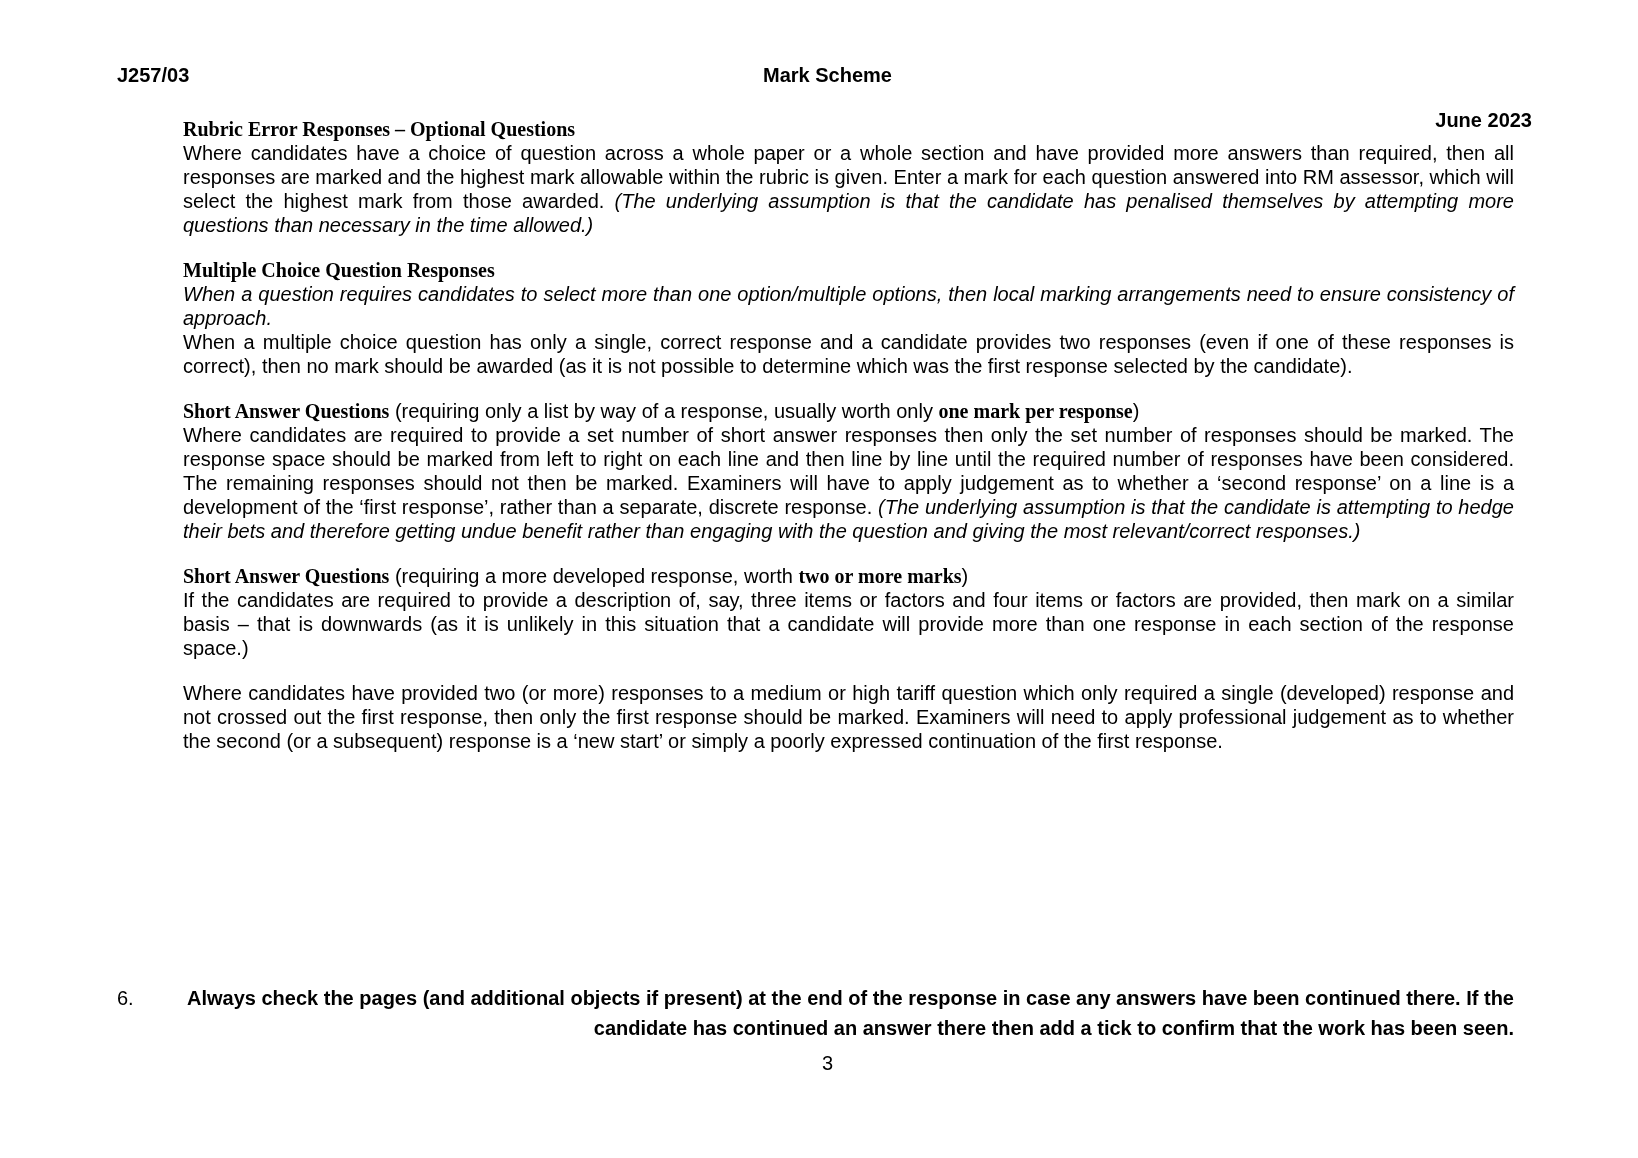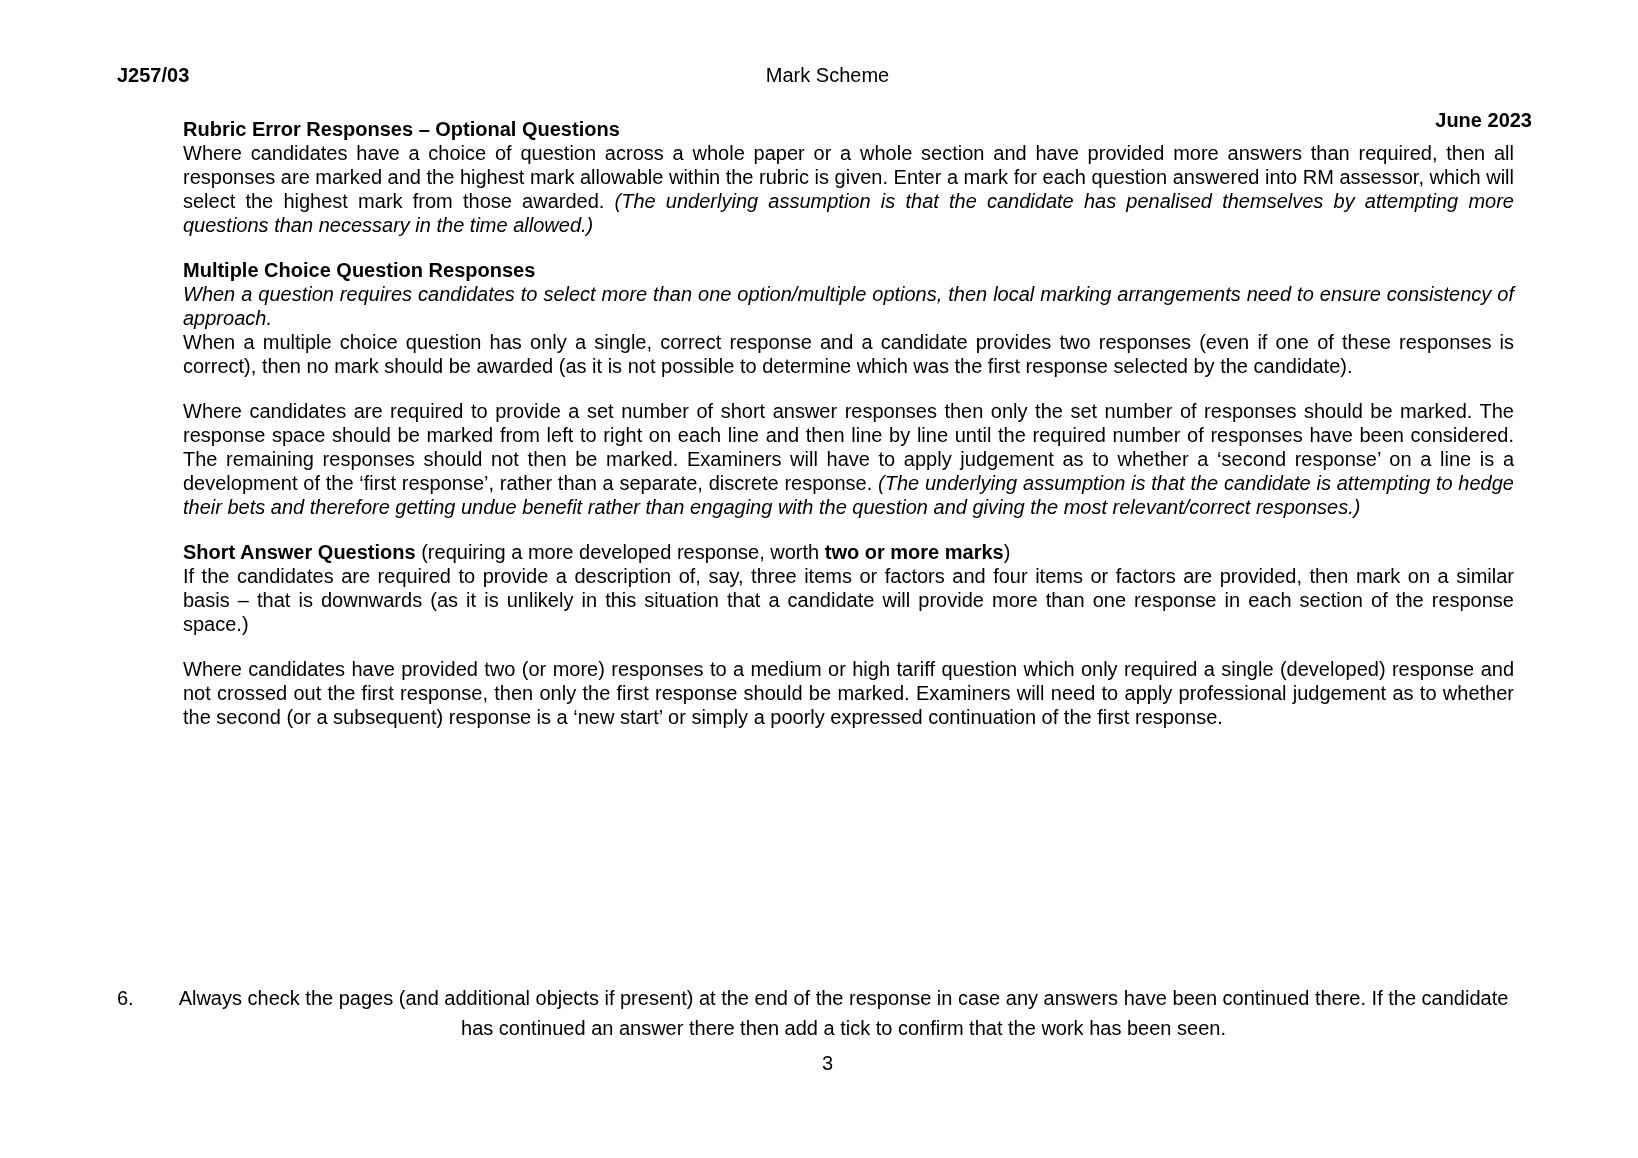--- a/index.html
+++ b/index.html
@@ -9,36 +9,36 @@
     height: 1158px;
     background: #ffffff;
     color: #000000;
     font-family: "Liberation Sans", sans-serif;
     font-size: 20px;
     line-height: 24px;
     overflow: hidden;
     margin: 0 auto;
     padding-left: 17px;
   }
-  .b { font-weight: bold; }
+  .b { font-weight: bold; font-family: Liberation Serif, serif; }
   .i { font-style: italic; }
 
   .header-bar { position: absolute; top: 63px; left: 0; width: 100%; height: 24px; }
   .header-left   { position: absolute; left: 117px; font-weight: bold; }
-  .header-center { position: absolute; left: 50%; transform: translateX(-50%); font-weight: normal; text-align: center; }
+  .header-center { position: absolute; left: 50%; transform: translateX(-50%); font-weight: bold; text-align: center; }
   .header-right  { position: absolute; right: 123px; font-weight: bold; margin-top: 45px; }
 
   .content { position: absolute; left: 183px; top: 117px; width: 1331px; }
   .sec { margin: 0 0 21px 0; }
   .heading { margin: 0; }
   .para { margin: 0; text-align: justify; text-justify: inter-word; }
 
   .numbered-item { position: absolute; left: 117px; top: 983px; width: 1397px; line-height: 30px; }
   .numbered-item .num { position: absolute; left: 0; top: 0; }
-  .numbered-item .txt { margin-left: 56px; text-align: center; }
+  .numbered-item .txt { margin-left: 56px; text-align: right; font-weight: bold; }
 
   .page-number { position: absolute; top: 1051px; left: 0; width: 100%; text-align: center; }
 </style>
 </head>
 <body>
 
 <div class="page">
 
   <div class="header-bar">
     <span class="header-left">J257/03</span>
@@ -54,20 +54,21 @@
     </div>
 
     <div class="sec">
       <div class="heading"><span class="b">Multiple Choice Question Responses</span></div>
       <p class="para"><span class="i">When a question requires candidates to select more than one option/multiple options, then local marking arrangements need to ensure consistency of approach.</span></p>
       <p class="para"><span>When a multiple choice question has only a single, correct response and a candidate provides two responses (even if one of these responses is correct), then no mark should be awarded (as it is not possible to determine which was the first response selected by the candidate).</span></p>
     </div>
 
 
     <div class="sec">
+      <div class="heading"><span class="b">Short Answer Questions</span><span> (requiring only a list by way of a response, usually worth only </span><span class="b">one mark per response</span><span>)</span></div>
       <p class="para"><span>Where candidates are required to provide a set number of short answer responses then only the set number of responses should be marked. The response space should be marked from left to right on each line and then line by line until the required number of responses have been considered.  The remaining responses should not then be marked. Examiners will have to apply judgement as to whether a ‘second response’ on a line is a development of the ‘first response’, rather than a separate, discrete response.  </span><span class="i">(The underlying assumption is that the candidate is attempting to hedge their bets and therefore getting undue benefit rather than engaging with the question and giving the most relevant/correct responses.)</span></p>
     </div>
 
     <div class="sec">
       <div class="heading"><span class="b">Short Answer Questions</span><span> (requiring a more developed response, worth </span><span class="b">two or more marks</span><span>)</span></div>
       <p class="para"><span>If the candidates are required to provide a description of, say, three items or factors and four items or factors are provided, then mark on a similar basis – that is downwards (as it is unlikely in this situation that a candidate will provide more than one response in each section of the response space.)</span></p>
     </div>
 
     <div class="sec">
       <p class="para"><span>Where candidates have provided two (or more) responses to a medium or high tariff question which only required a single (developed) response and not crossed out the first response, then only the first response should be marked. Examiners will need to apply professional judgement as to whether the second (or a subsequent) response is a ‘new start’ or simply a poorly expressed continuation of the first response.</span></p>

